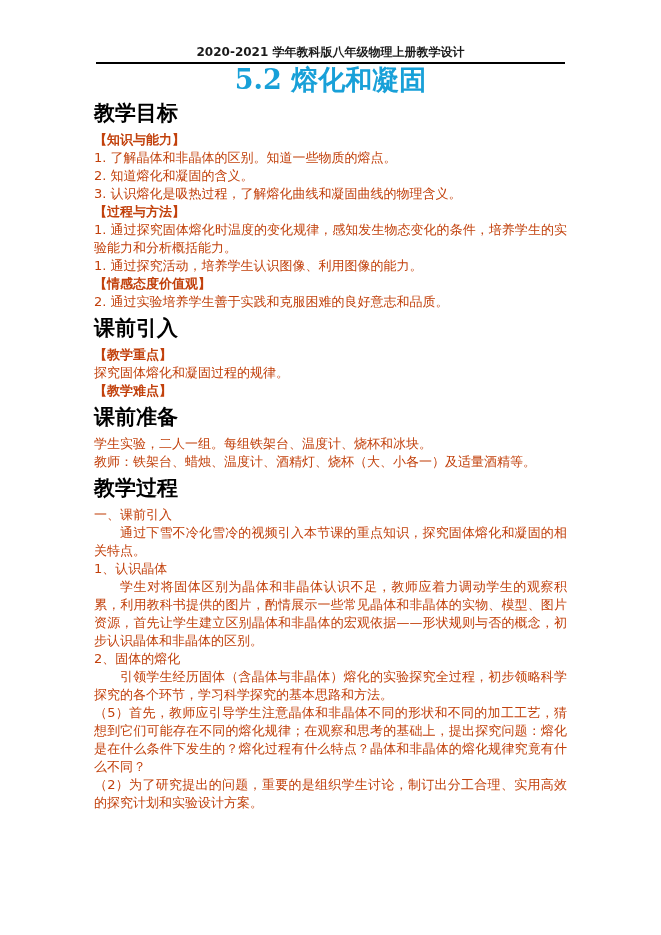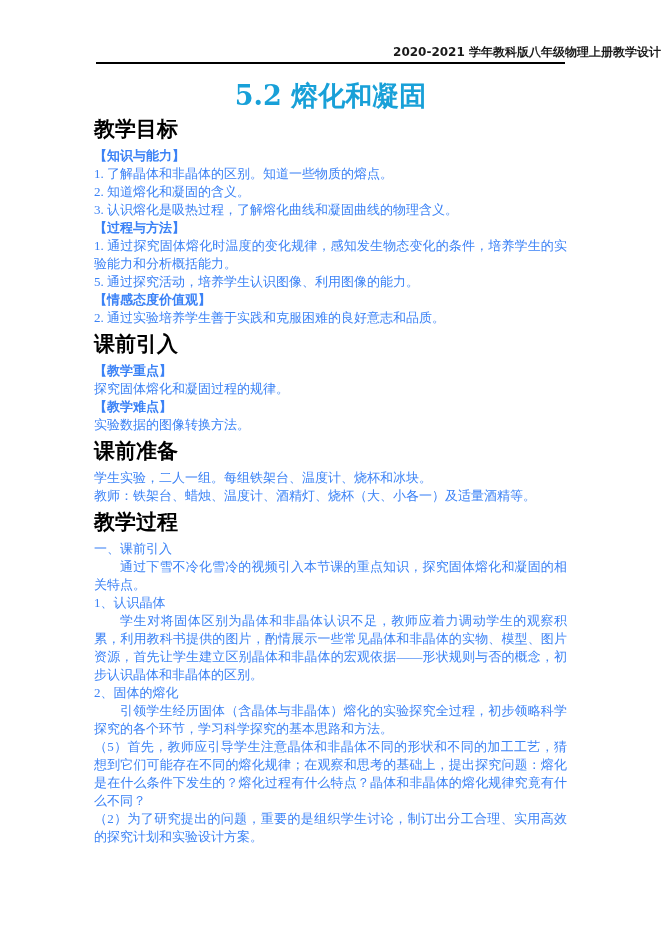--- a/index.html
+++ b/index.html
@@ -15,34 +15,34 @@
     color: #1a1a1a;
   }
   .page {
     position: relative;
     width: 661px;
     height: 935px;
     background: #ffffff;
   }
   .header-text {
     padding-top: 44px;
-    text-align: right;
+    text-align: center;
     font-size: 12px;
     font-weight: 600;
     color: #1a1a1a;
     line-height: 16px;
   }
   .header-rule {
     margin: 2px 96px 0 96px;
     border: none;
     border-top: 2px solid #000000;
     height: 0;
   }
   .doc-title {
-    margin-top: 16px;
+    margin-top: 0;
     text-align: center;
     font-family: "DejaVu Serif", serif;
     font-weight: bold;
     font-size: 27px;
     line-height: 32px;
     color: #18A0D8;
   }
   .content {
     margin: 0 94px;
   }
@@ -51,24 +51,23 @@
     font-weight: bold;
     color: #000000;
     line-height: 26px;
     margin: 4px 0 5px 0;
   }
   .section-heading.first {
   }
   .line {
     font-size: 13px;
     line-height: 18px;
-    color: #3b82f6;
+    color: #c2410c;
     text-align: justify;
     overflow-wrap: anywhere;
-    font-family: Liberation Serif, serif;
   }
   .sub {
     font-weight: 600;
   }
   .ind {
     text-indent: 2em;
   }
 </style>
 </head>
 <body>
@@ -83,31 +82,30 @@
   <div class="content">
 
     <div>
       <div class="section-heading first">教学目标</div>
       <div class="line sub">【知识与能力】</div>
       <div class="line">1. 了解晶体和非晶体的区别。知道一些物质的熔点。</div>
       <div class="line">2. 知道熔化和凝固的含义。</div>
       <div class="line">3. 认识熔化是吸热过程，了解熔化曲线和凝固曲线的物理含义。</div>
       <div class="line sub">【过程与方法】</div>
       <div class="line">1. 通过探究固体熔化时温度的变化规律，感知发生物态变化的条件，培养学生的实验能力和分析概括能力。</div>
-      <div class="line">5. 通过探究活动，培养学生认识图像、利用图像的能力。</div>
+      <div class="line">1. 通过探究活动，培养学生认识图像、利用图像的能力。</div>
       <div class="line sub">【情感态度价值观】</div>
       <div class="line">2. 通过实验培养学生善于实践和克服困难的良好意志和品质。</div>
     </div>
 
     <div>
       <div class="section-heading">课前引入</div>
       <div class="line sub">【教学重点】</div>
       <div class="line">探究固体熔化和凝固过程的规律。</div>
       <div class="line sub">【教学难点】</div>
-      <div class="line">实验数据的图像转换方法。</div>
     </div>
 
     <div>
       <div class="section-heading">课前准备</div>
       <div class="line">学生实验，二人一组。每组铁架台、温度计、烧杯和冰块。</div>
       <div class="line">教师：铁架台、蜡烛、温度计、酒精灯、烧杯（大、小各一）及适量酒精等。</div>
     </div>
 
     <div>
       <div class="section-heading">教学过程</div>

